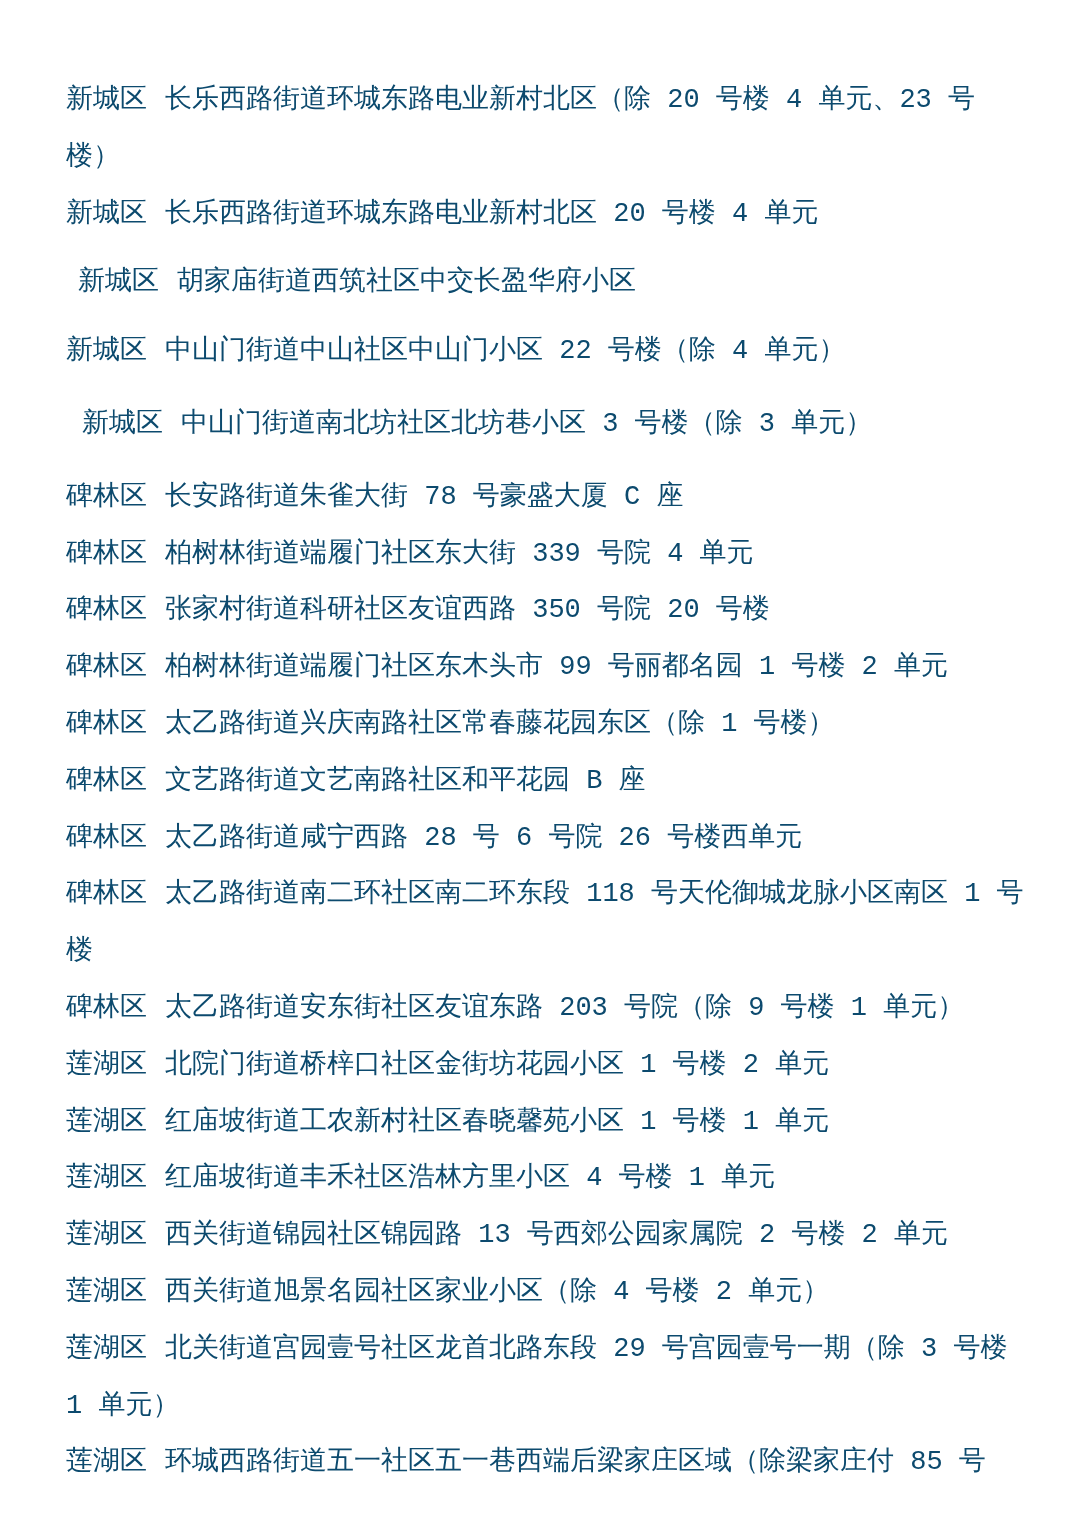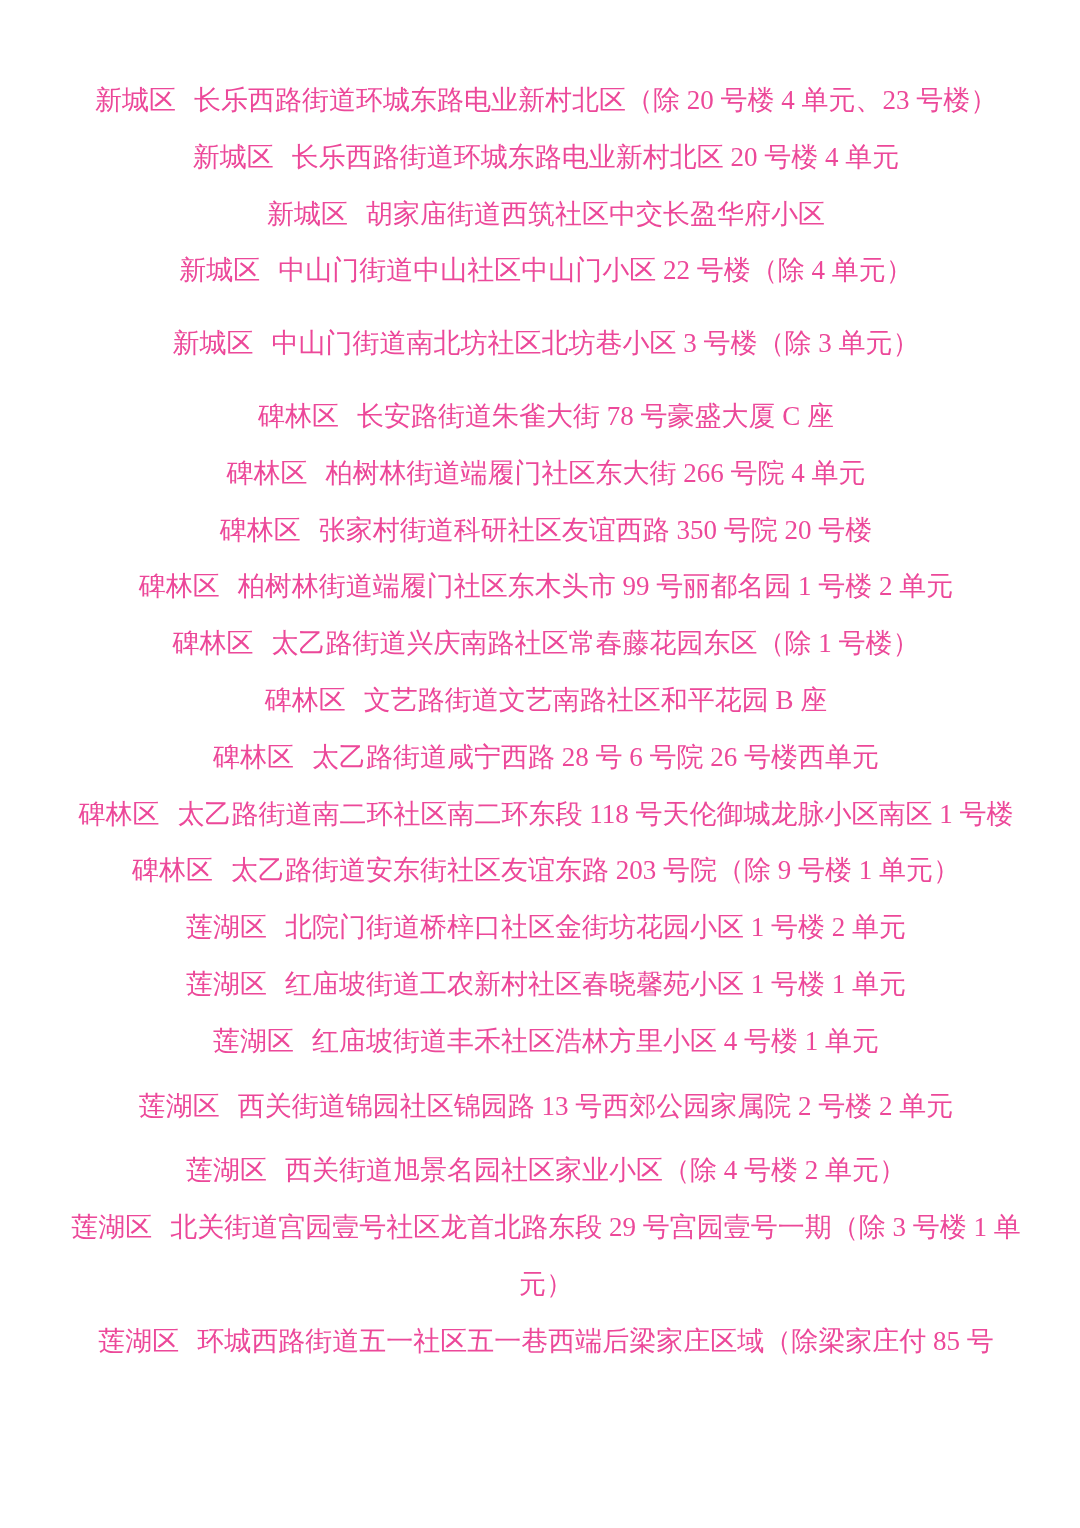--- a/index.html
+++ b/index.html
@@ -1,44 +1,44 @@
 <!DOCTYPE html>
 <html><head>
 <meta charset="utf-8">
 <style>
   html, body { margin: 0; padding: 0; background: #ffffff; }
   body { width: 1080px; height: 1528px; overflow: hidden; position: relative; }
   .doc {
     position: absolute; left: 66px; top: 72px; width: 960px;
-    font-family: Liberation Serif, serif;
-    font-size: 27px; line-height: 56.8px; color: #ec4899; text-align: center;
+    font-family: Liberation Mono, monospace;
+    font-size: 27px; line-height: 56.8px; color: #0c4a6e;
   }
   .entry { display: block; white-space: normal; word-break: break-all; }
   .district { display: inline; }
   .gap { display: inline-block; width: 18px; }
   .addr { display: inline; }
 </style>
 </head>
 <body>
 
 <div class="doc">
   <p class="entry" style="margin:0"><span class="district">新城区</span><span class="gap"></span><span class="addr">长乐西路街道环城东路电业新村北区（除 20 号楼 4 单元、23 号楼）</span></p>
   <p class="entry" style="margin:0"><span class="district">新城区</span><span class="gap"></span><span class="addr">长乐西路街道环城东路电业新村北区 20 号楼 4 单元</span></p>
-  <p class="entry" style="margin:0"><span class="district">新城区</span><span class="gap"></span><span class="addr">胡家庙街道西筑社区中交长盈华府小区</span></p>
+  <p class="entry" style="margin:12px"><span class="district">新城区</span><span class="gap"></span><span class="addr">胡家庙街道西筑社区中交长盈华府小区</span></p>
   <p class="entry" style="margin:0"><span class="district">新城区</span><span class="gap"></span><span class="addr">中山门街道中山社区中山门小区 22 号楼（除 4 单元）</span></p>
   <p class="entry" style="margin:16px"><span class="district">新城区</span><span class="gap"></span><span class="addr">中山门街道南北坊社区北坊巷小区 3 号楼（除 3 单元）</span></p>
   <p class="entry" style="margin:0"><span class="district">碑林区</span><span class="gap"></span><span class="addr">长安路街道朱雀大街 78 号豪盛大厦 C 座</span></p>
-  <p class="entry" style="margin:0"><span class="district">碑林区</span><span class="gap"></span><span class="addr">柏树林街道端履门社区东大街 266 号院 4 单元</span></p>
+  <p class="entry" style="margin:0"><span class="district">碑林区</span><span class="gap"></span><span class="addr">柏树林街道端履门社区东大街 339 号院 4 单元</span></p>
   <p class="entry" style="margin:0"><span class="district">碑林区</span><span class="gap"></span><span class="addr">张家村街道科研社区友谊西路 350 号院 20 号楼</span></p>
   <p class="entry" style="margin:0"><span class="district">碑林区</span><span class="gap"></span><span class="addr">柏树林街道端履门社区东木头市 99 号丽都名园 1 号楼 2 单元</span></p>
   <p class="entry" style="margin:0"><span class="district">碑林区</span><span class="gap"></span><span class="addr">太乙路街道兴庆南路社区常春藤花园东区（除 1 号楼）</span></p>
   <p class="entry" style="margin:0"><span class="district">碑林区</span><span class="gap"></span><span class="addr">文艺路街道文艺南路社区和平花园 B 座</span></p>
   <p class="entry" style="margin:0"><span class="district">碑林区</span><span class="gap"></span><span class="addr">太乙路街道咸宁西路 28 号 6 号院 26 号楼西单元</span></p>
   <p class="entry" style="margin:0"><span class="district">碑林区</span><span class="gap"></span><span class="addr">太乙路街道南二环社区南二环东段 118 号天伦御城龙脉小区南区 1 号楼</span></p>
   <p class="entry" style="margin:0"><span class="district">碑林区</span><span class="gap"></span><span class="addr">太乙路街道安东街社区友谊东路 203 号院（除 9 号楼 1 单元）</span></p>
   <p class="entry" style="margin:0"><span class="district">莲湖区</span><span class="gap"></span><span class="addr">北院门街道桥梓口社区金街坊花园小区 1 号楼 2 单元</span></p>
   <p class="entry" style="margin:0"><span class="district">莲湖区</span><span class="gap"></span><span class="addr">红庙坡街道工农新村社区春晓馨苑小区 1 号楼 1 单元</span></p>
   <p class="entry" style="margin:0"><span class="district">莲湖区</span><span class="gap"></span><span class="addr">红庙坡街道丰禾社区浩林方里小区 4 号楼 1 单元</span></p>
-  <p class="entry" style="margin:8px"><span class="district">莲湖区</span><span class="gap"></span><span class="addr">西关街道锦园社区锦园路 13 号西郊公园家属院 2 号楼 2 单元</span></p>
+  <p class="entry" style="margin:0"><span class="district">莲湖区</span><span class="gap"></span><span class="addr">西关街道锦园社区锦园路 13 号西郊公园家属院 2 号楼 2 单元</span></p>
   <p class="entry" style="margin:0"><span class="district">莲湖区</span><span class="gap"></span><span class="addr">西关街道旭景名园社区家业小区（除 4 号楼 2 单元）</span></p>
   <p class="entry" style="margin:0"><span class="district">莲湖区</span><span class="gap"></span><span class="addr">北关街道宫园壹号社区龙首北路东段 29 号宫园壹号一期（除 3 号楼 1 单元）</span></p>
   <p class="entry" style="margin:0"><span class="district">莲湖区</span><span class="gap"></span><span class="addr">环城西路街道五一社区五一巷西端后梁家庄区域（除梁家庄付 85 号</span></p>
 </div>
 
 </body></html>

